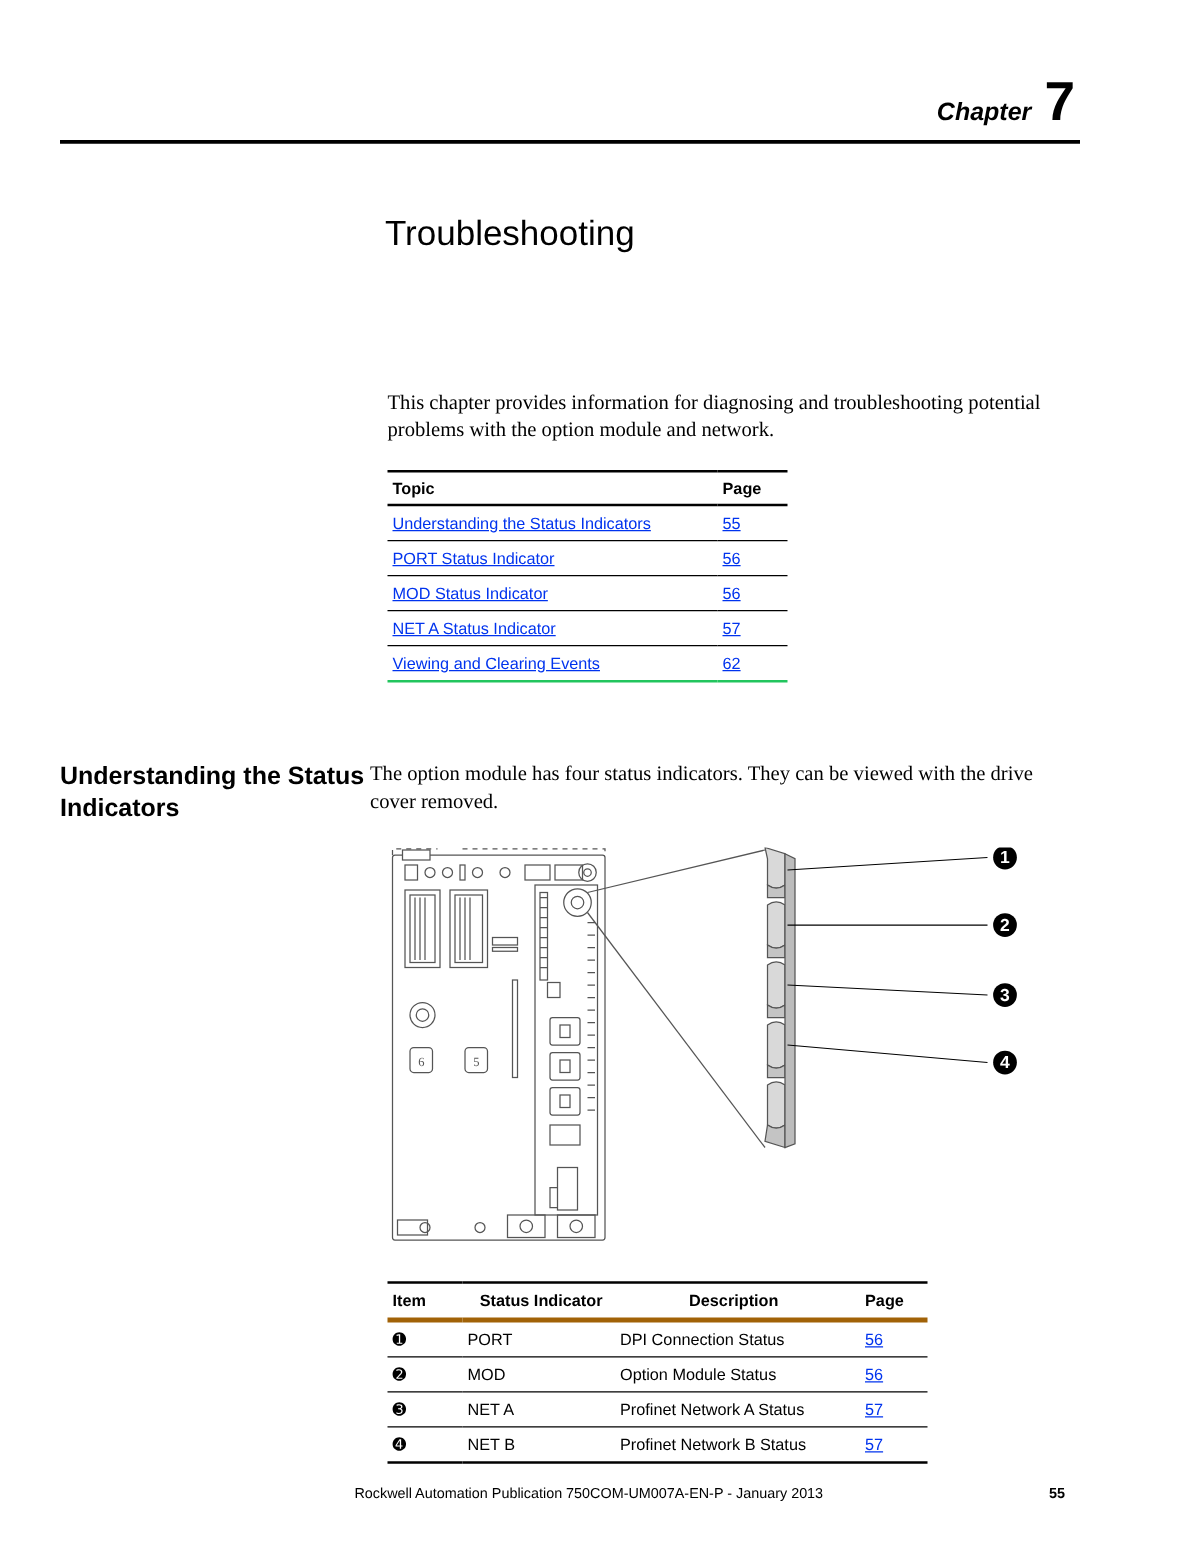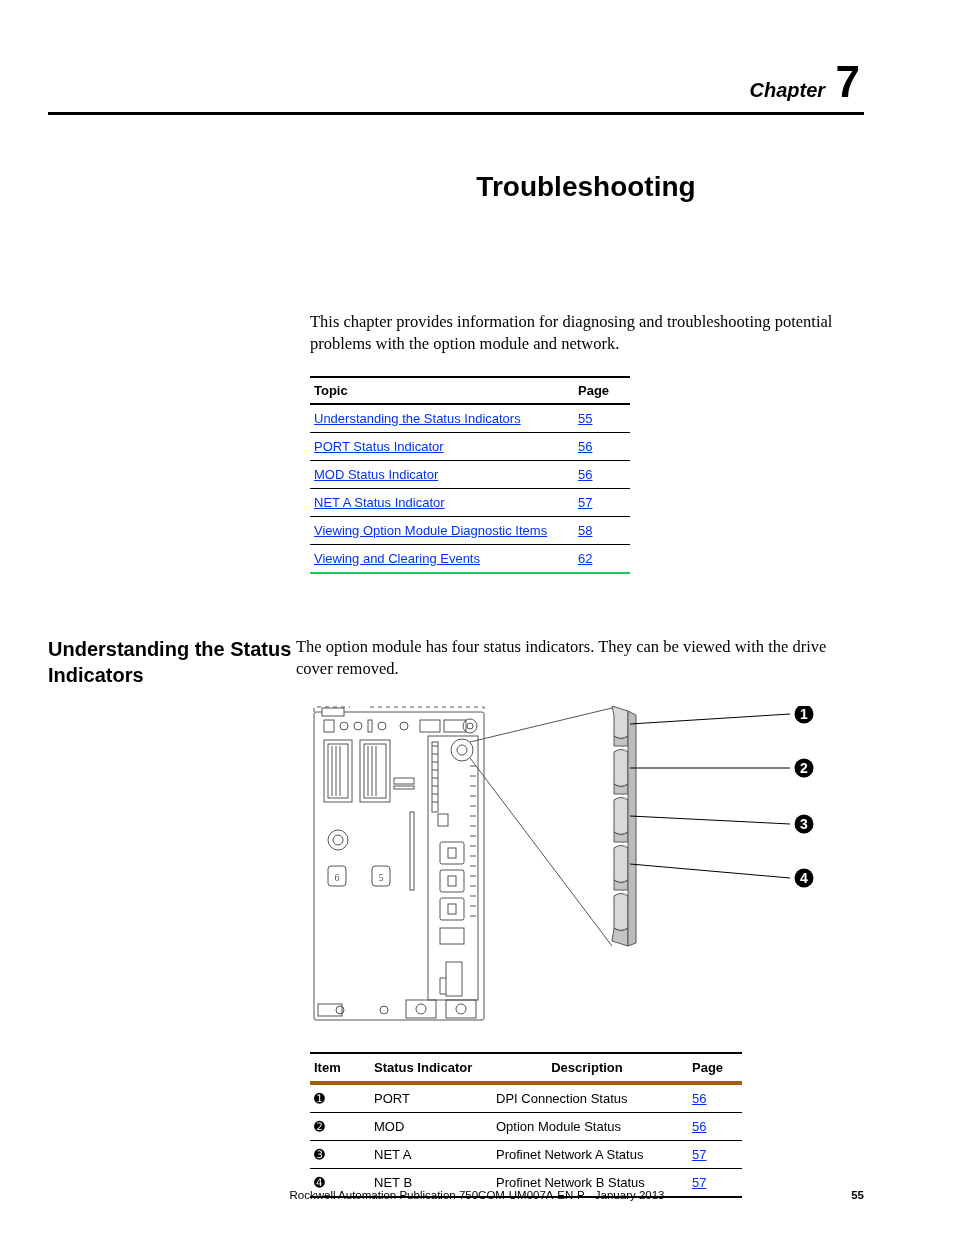--- a/index.html
+++ b/index.html
@@ -39,24 +39,23 @@
     vertical-align: baseline;
     line-height: 1;
   }
   .hr-thick {
     border: none;
     border-top: 3.5px solid #000;
     margin: 8px 0 0 0;
   }
   .page-title {
     font-family: Arial, Helvetica, sans-serif;
-    font-weight: bold;
+    font-weight: normal;
     font-size: 28px;
     margin: 56px 0 12px 260px;
-    text-align: center;
   }
   .intro-para {
     font-family: Garamond, "Times New Roman", serif;
     font-size: 16.5px;
     margin: 108px 0 0 262px;
     line-height: 1.35;
   }
   .topic-table {
     margin: 20px 0 0 262px;
     border-collapse: collapse;
@@ -127,28 +126,28 @@
   }
   .status-table th {
     font-weight: bold;
     border-top: 2px solid #000;
     border-bottom: 4px solid #a16207;
   }
   .status-table tr:last-child td {
     border-bottom: 2px solid #000;
   }
   .status-table .c-item { width: 46px; }
-  .status-table .c-si   { width: 108px; }
+  .status-table .c-si   { width: 108px; text-align: right; }
   .status-table .c-desc { width: 182px; text-align: center; }
   .status-table .c-page { width: 40px; }
   .footer {
     position: absolute;
     bottom: 34px;
     left: 90px;
-    right: 90px;
+    right: 102px;
     display: flex;
     justify-content: space-between;
     font-family: Arial, Helvetica, sans-serif;
     font-size: 11.5px;
   }
   .footer .pub { text-align: center; flex: 1; }
   .footer .pno { font-weight: bold; width: 30px; text-align: right; }
   .callout-num {
     font-family: Arial, Helvetica, sans-serif;
   }
@@ -182,24 +181,20 @@
       <td><span class="link">PORT Status Indicator</span></td>
       <td><span class="link">56</span></td>
     </tr>
     <tr>
       <td><span class="link">MOD Status Indicator</span></td>
       <td><span class="link">56</span></td>
     </tr>
     <tr>
       <td><span class="link">NET A Status Indicator</span></td>
       <td><span class="link">57</span></td>
-    </tr>
-    <tr>
-      <td><span class="link">Viewing Option Module Diagnostic Items</span></td>
-      <td><span class="link">58</span></td>
     </tr>
     <tr>
       <td><span class="link">Viewing and Clearing Events</span></td>
       <td><span class="link">62</span></td>
     </tr>
   </tbody>
     </table>
 
   <div class="section-row">
     <div class="section-heading">Understanding the Status Indicators</div>

